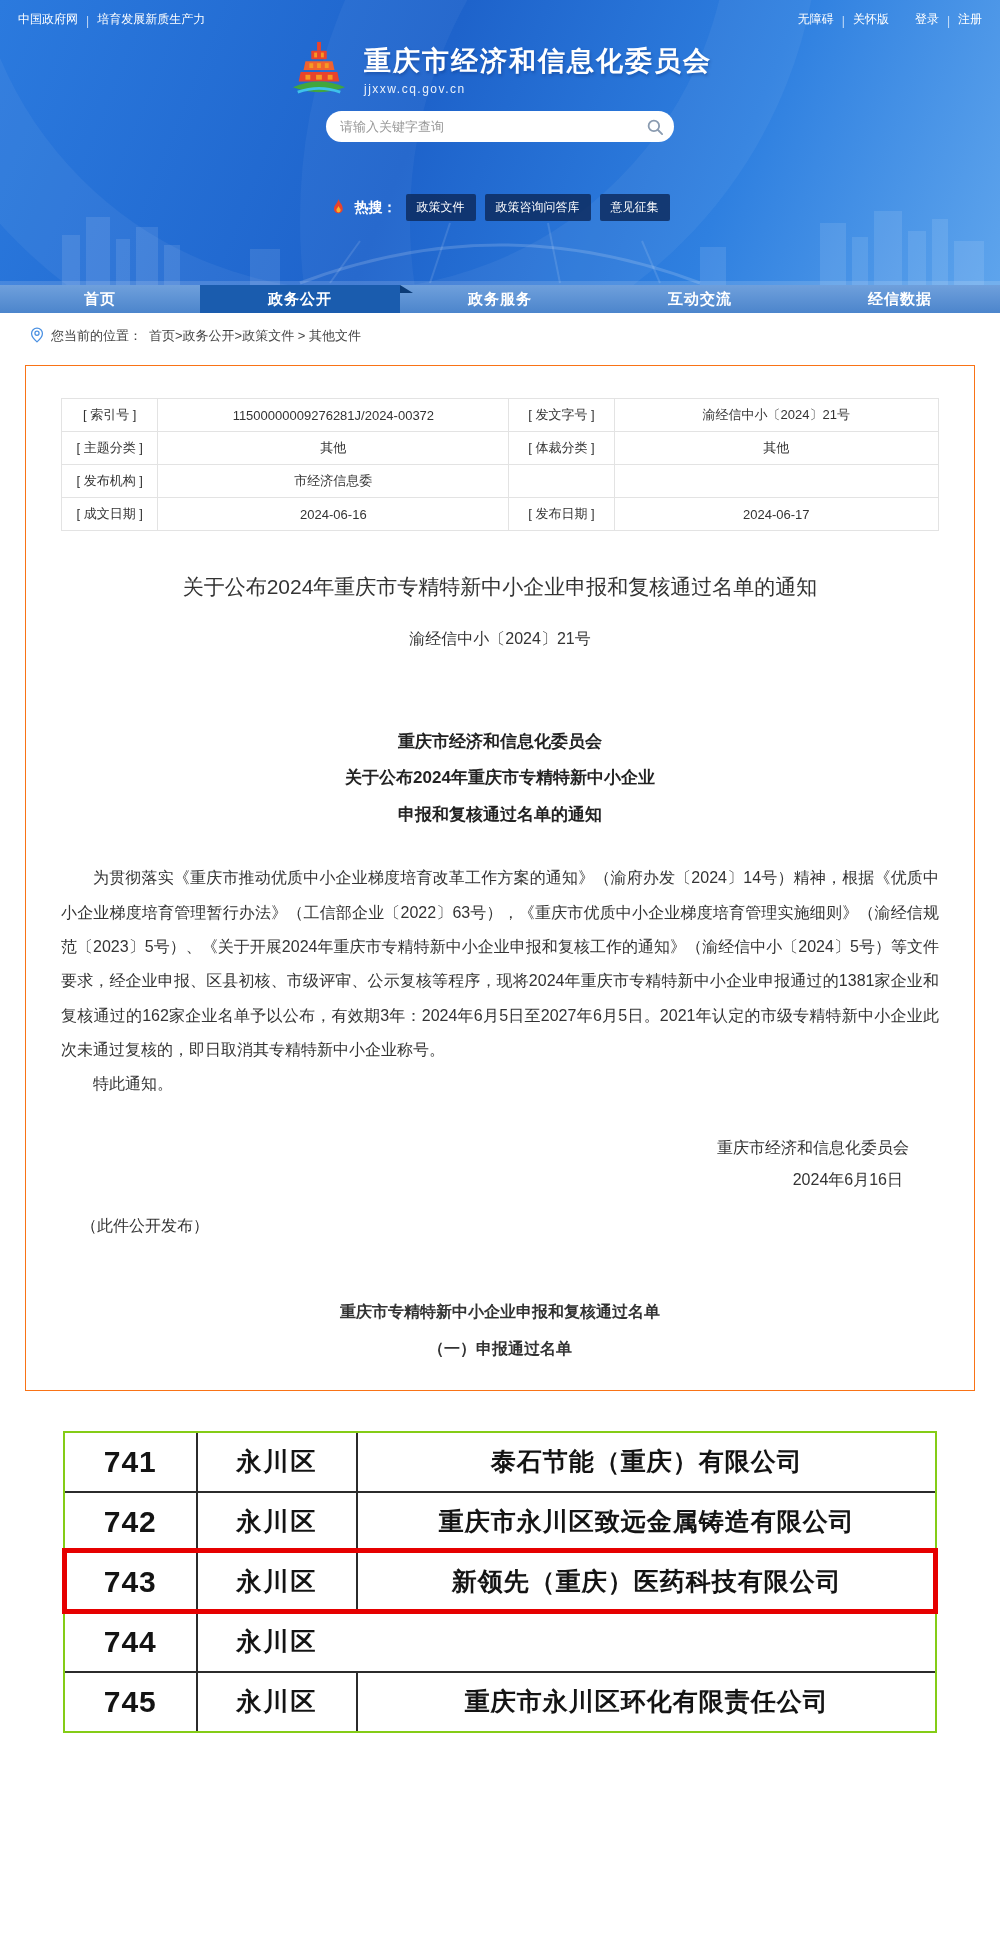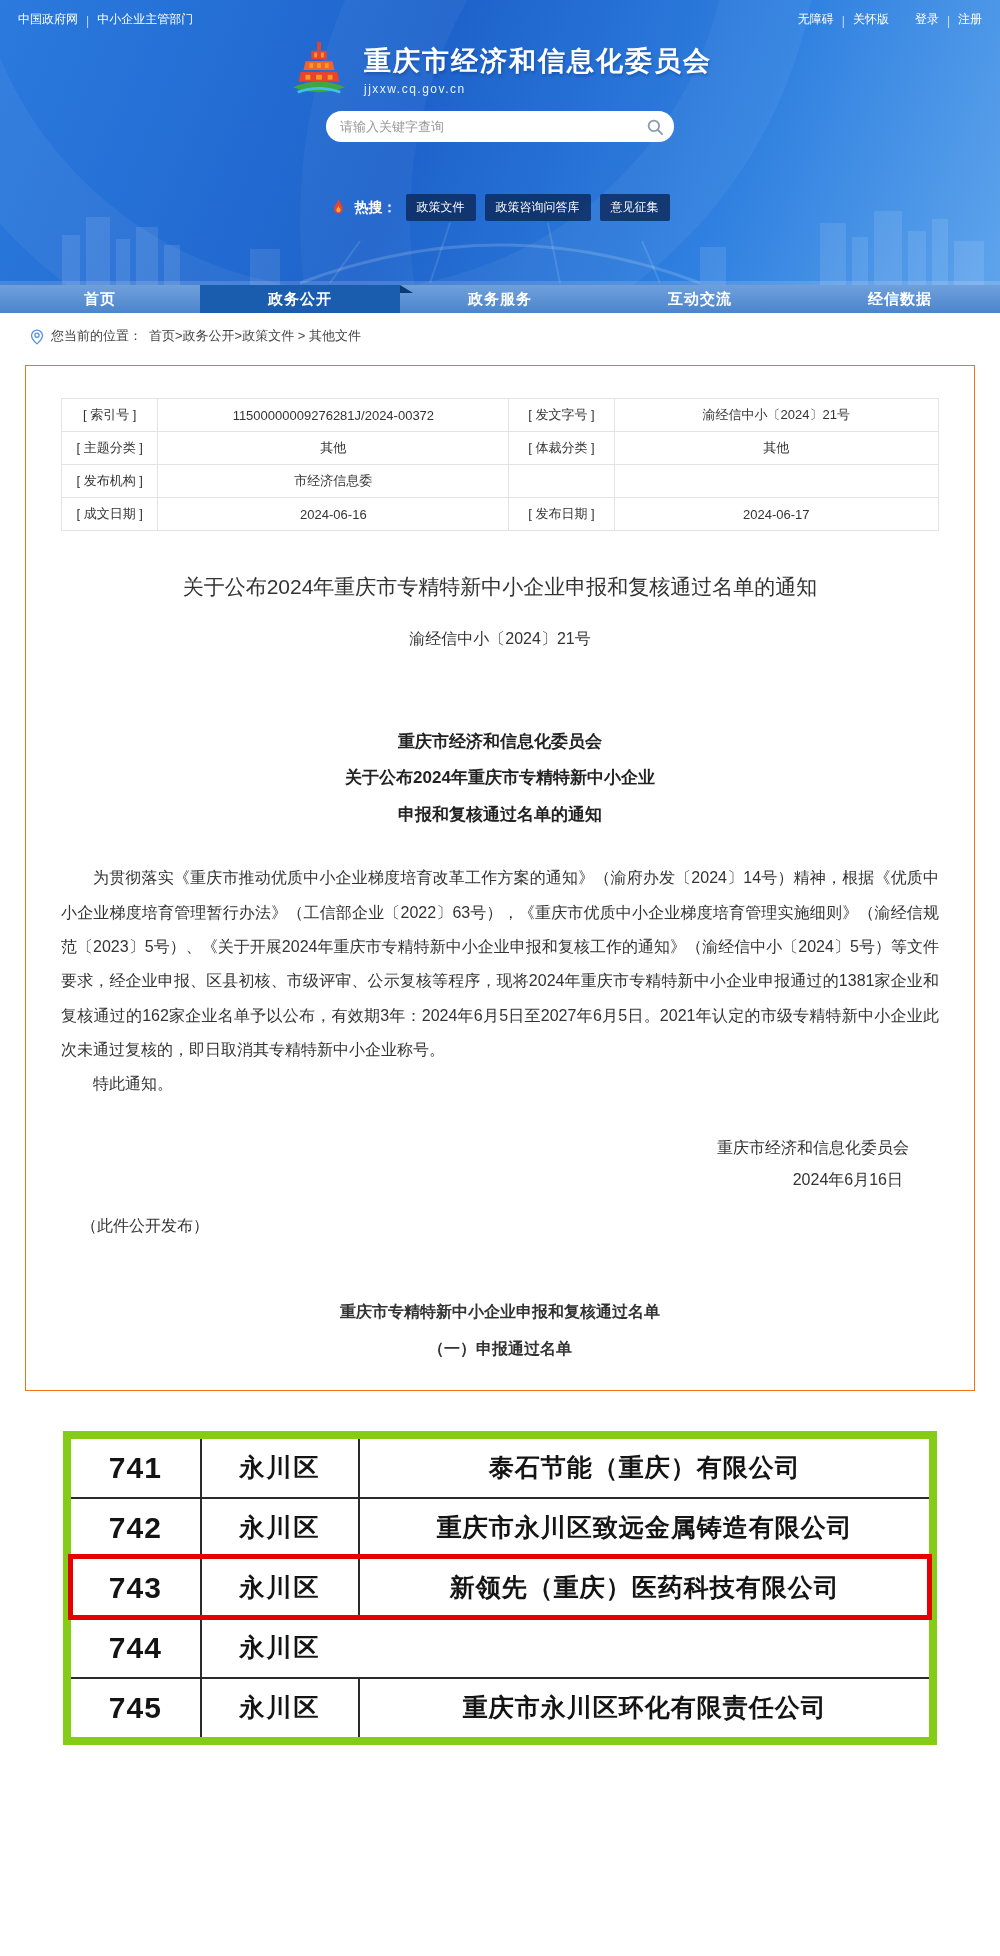--- a/index.html
+++ b/index.html
@@ -85,21 +85,21 @@
   }
   .nav-item.active { background: #1a5cae; height: 28px; position: relative; }
   .nav-item.active .fold {
     position: absolute; right: -13px; top: 0;
     width: 0; height: 0;
     border-bottom: 8px solid #0b3b77; border-right: 13px solid transparent;
   }
 
   
   .breadcrumb {
-    display: flex; align-items: flex-end; gap: 7px;
+    display: flex; align-items: flex-start; gap: 7px;
     padding: 14px 0 10px 30px; font-size: 13px; color: #444;
   }
 
   
   .card {
     margin: 10px 25px 0 25px;
     border: 1px solid #f97316;
     padding: 32px 35px 30px 35px;
     background: #fff;
   }
@@ -121,21 +121,21 @@
   .doc-body p.indent { text-indent: 2em; }
   .sig-org { text-align: right; padding-right: 30px; font-size: 16px; color: #333; margin-top: 30px; line-height: 2; }
   .sig-date { text-align: right; padding-right: 36px; font-size: 16px; color: #333; line-height: 2; }
   .public-note { font-size: 16px; color: #333; margin-top: 14px; padding-left: 20px; line-height: 2; }
   .list-title { text-align: center; font-size: 16px; font-weight: bold; color: #333; margin-top: 60px; }
   .list-subtitle { text-align: center; font-size: 16px; font-weight: bold; color: #333; margin-top: 16px; }
 
   
   .ctable {
     width: 874px; margin: 40px auto 0 auto;
-    border: 8px solid #84cc16;
+    border: 2px solid #84cc16;
     color: #141414;
   }
   .crow { display: flex; border-top: 2px solid #2b2b2b; background: #fff; }
   .crow:first-child { border-top: none; }
   .ccell {
     display: flex; align-items: center; justify-content: center;
     height: 58px; border-left: 2px solid #2b2b2b; font-weight: bold;
   }
   .ccell:first-child { border-left: none; }
   .c-seq { width: 15%; font-size: 30px; letter-spacing: 1px; }
@@ -166,21 +166,21 @@
     </g>
     <path d="M300 82 Q500 6 700 82" fill="none" stroke="rgba(255,255,255,0.16)" stroke-width="3"></path>
     <path d="M330 82 L360 40 M430 82 L450 22 M560 82 L548 22 M660 82 L642 40" stroke="rgba(255,255,255,0.12)" stroke-width="2"></path>
     <rect x="0" y="80" width="1000" height="4" fill="rgba(255,255,255,0.14)"></rect>
   </svg>
 
   <div class="topbar">
     <div class="grp">
       <a>中国政府网</a>
       <span class="sep">|</span>
-      <a>中小企业主管部门</a>
+      <a>培育发展新质生产力</a>
     </div>
     <div class="grp">
       <a>无障碍</a>
       <span class="sep">|</span>
       <a>关怀版</a>
       <span class="gap"></span>
       <a>登录</a>
       <span class="sep">|</span>
       <a>注册</a>
     </div>

